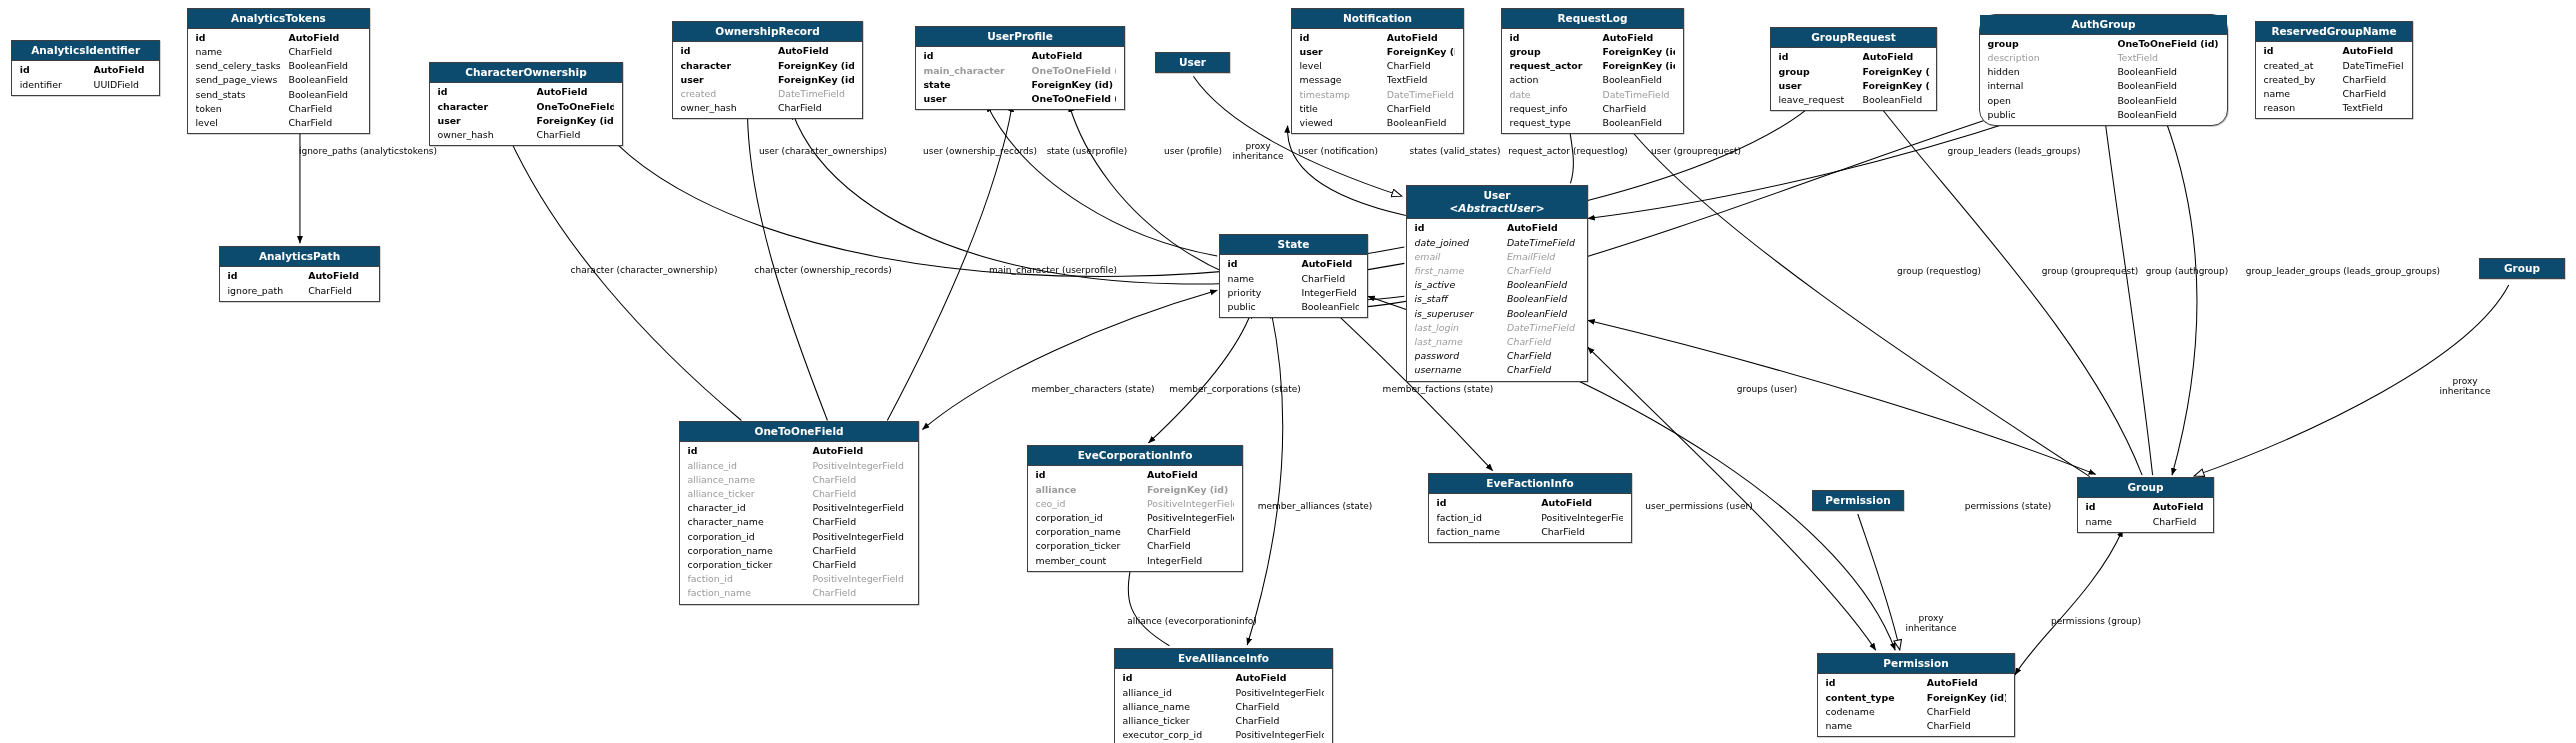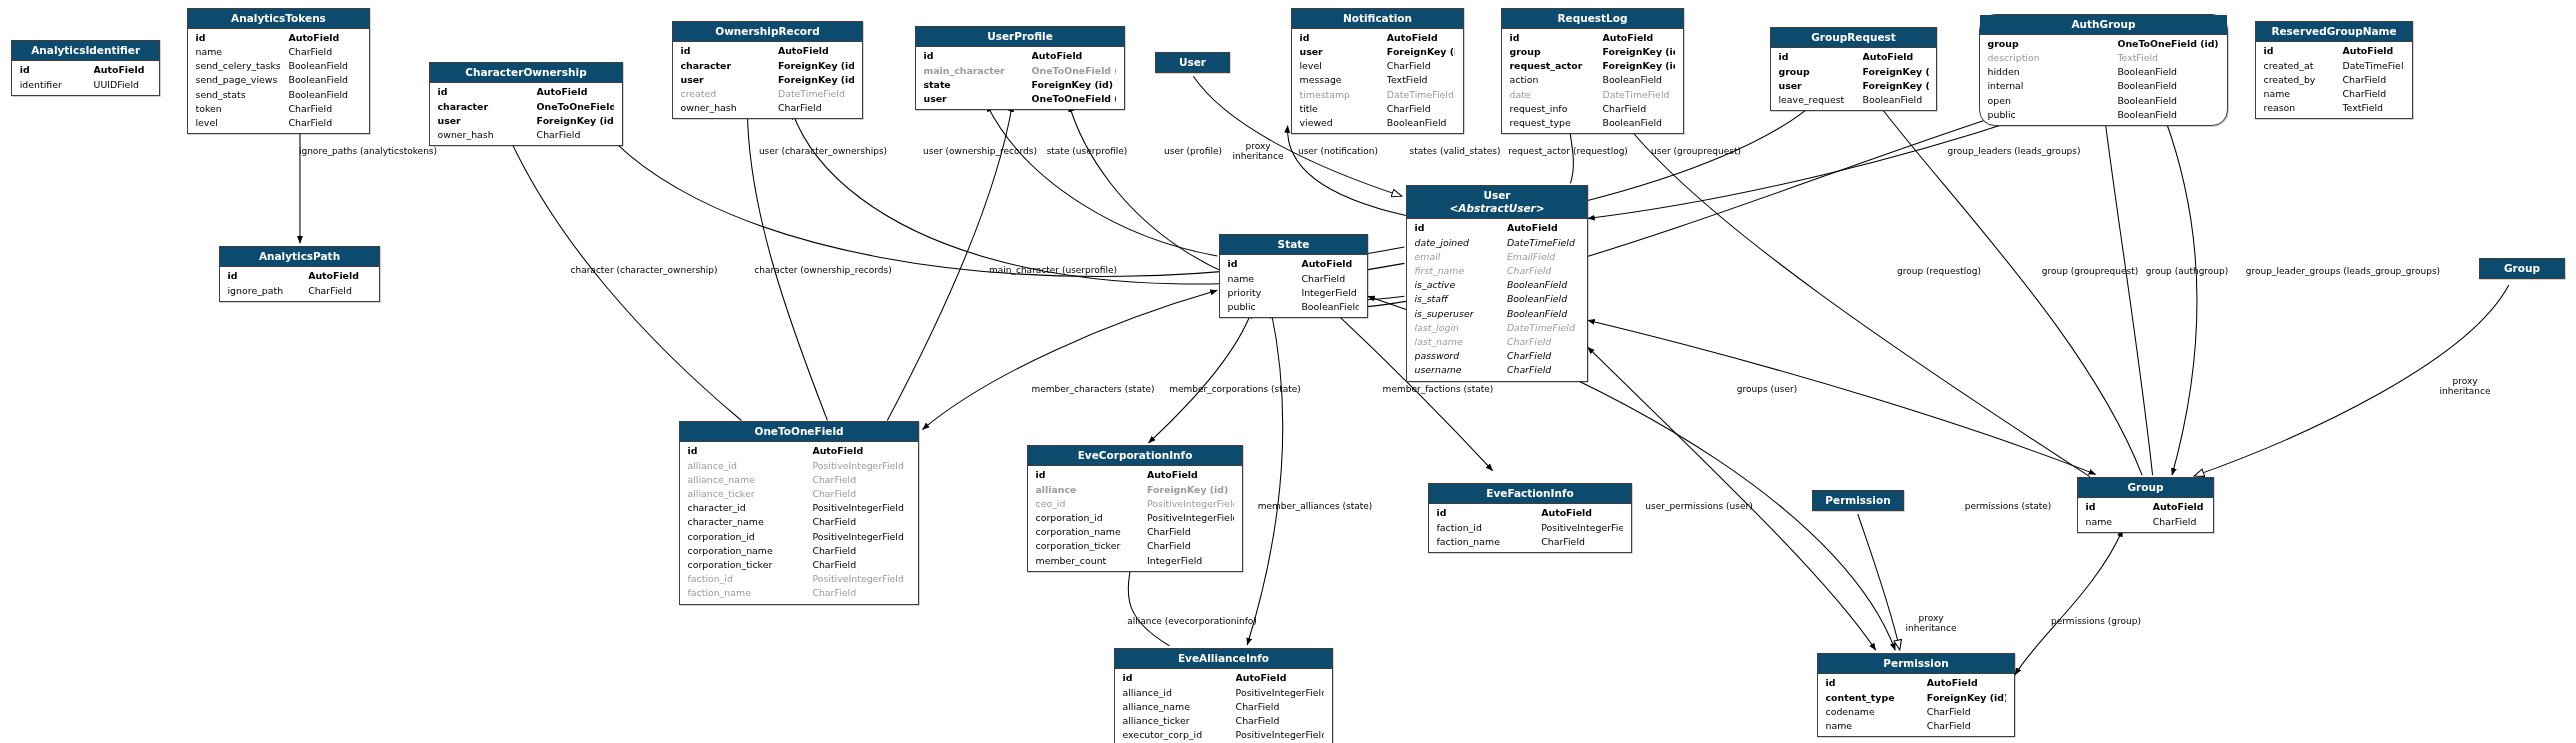--- a/index.html
+++ b/index.html
@@ -489,21 +489,21 @@
           <div class="frow s-n">
             <span class="fname">corporation_ticker</span>
             <span class="ftype">CharField</span>
           </div>
           <div class="frow s-n">
             <span class="fname">member_count</span>
             <span class="ftype">IntegerField</span>
           </div>
         </div>
       </div>
-      <div class="node" style="left: 1428px; top: 473px; width: 202px; margin-top: 10px;">
+      <div class="node" style="left: 1428px; top: 473px; width: 202px;">
         <div class="node-header"><span>EveFactionInfo</span></div>
         <div class="node-body">
           <div class="frow s-b">
             <span class="fname">id</span>
             <span class="ftype">AutoField</span>
           </div>
           <div class="frow s-n">
             <span class="fname">faction_id</span>
             <span class="ftype">PositiveIntegerField</span>
           </div>

